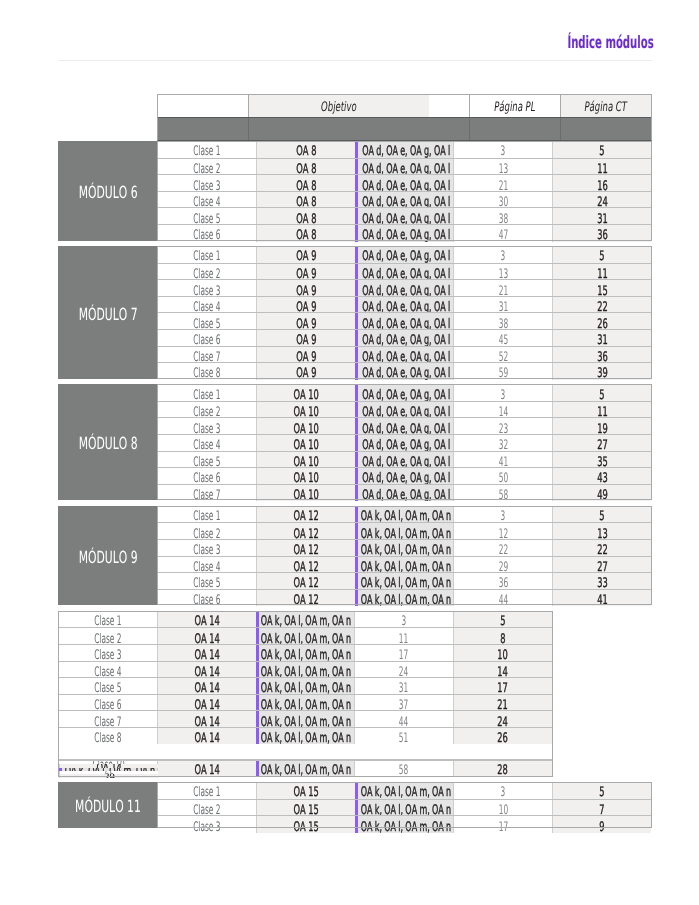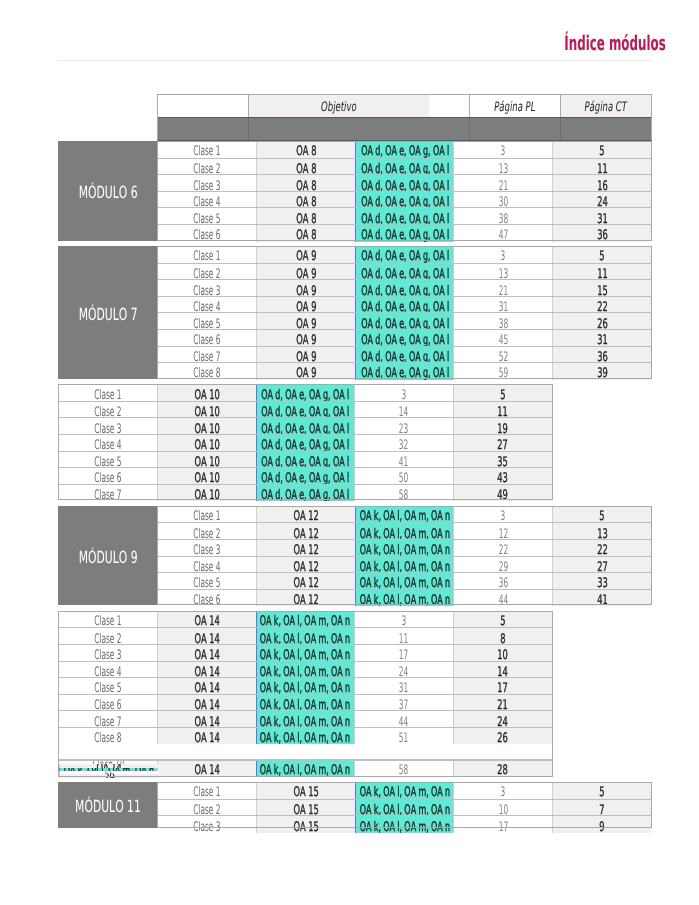--- a/index.html
+++ b/index.html
@@ -6,22 +6,22 @@
   html,body{margin:0;padding:0;}
   body{width:699px;height:905px;background:#fff;-webkit-font-smoothing:antialiased;text-rendering:geometricPrecision;font-kerning:none;
        font-family:"DejaVu Sans Condensed","DejaVu Sans",sans-serif;}
   .page{position:relative;width:699px;height:905px;overflow:hidden;}
 
   
   .sq{display:inline-block;transform:scaleX(0.625);transform-origin:center center;}
   .c-oa .sq,.c-obj .sq,.c-ct .sq{font-weight:normal;-webkit-text-stroke:0.38px #231f20;transform:scaleX(0.70);}
 
   
-  .doc-title{position:absolute;right:33px;top:33.7px;
-       font-size:20px;font-weight:bold;color:#be185d;line-height:19.4px;}
+  .doc-title{position:absolute;right:45px;top:33.7px;
+       font-size:17px;font-weight:bold;color:#6d28d9;line-height:19.4px;}
   .doc-title .sq{transform:scaleX(0.66);transform-origin:right center;-webkit-text-stroke:0.2px #808285;}
   .header-rule{position:absolute;left:58px;top:60.4px;width:593.5px;height:1.1px;
        background:#ececec;}
 
   
   .table-wrap{position:absolute;left:58px;top:94.0px;width:593.5px;}
   .thead{position:relative;margin-left:99.3px;width:495.0px;
          border:1px solid #a7a9ab;border-bottom-color:#58595b;box-sizing:border-box;}
   .thead-row1{display:flex;height:22.1px;}
   .thead-row2{display:flex;height:22.0px;background:#7c7e7e;border-top:1px solid #58595b;}
@@ -44,21 +44,21 @@
   .mod-rows::after{content:"";position:absolute;left:-1px;top:-1px;right:-1px;bottom:-1px;
        border:1px solid #a7a9ab;pointer-events:none;}
   .row{position:absolute;left:0;display:flex;box-sizing:border-box;width:493.0px;}
   .row.sep{border-top:1px solid #bcbec0;}
   .cell{display:flex;align-items:center;justify-content:center;box-sizing:border-box;
         font-size:13.2px;white-space:nowrap;overflow:hidden;line-height:1;}
   .cell .sq{position:relative;top:2.6px;}
   .c-clase{width:98.4px;background:#fff;color:#6a6c6e;}
   .c-oa{width:99.3px;background:#f1f0ee;color:#231f20;border-left:1px solid #cdcecf;}
   .c-obj .sq{transform:scaleX(0.675);word-spacing:-0.4px;}
-  .c-obj{width:98.4px;background:#5eead4;color:#231f20;border-left:1px solid #8b5cf6;text-align:center;}
+  .c-obj{width:98.4px;background:#e5e5e5;color:#231f20;border-left:3px solid #8b5cf6;text-align:center;}
   .c-pl{width:99.2px;background:#fff;color:#818386;border-left:1px solid #cdcecf;}
   .c-ct{width:99.7px;background:#f1f0ee;color:#231f20;border-left:1px solid #cdcecf;}
 </style>
 </head>
 <body>
 
 <div class="page">
   <div class="doc-title"><span class="sq">Índice módulos</span></div>
   <div class="header-rule"></div>
 
@@ -332,20 +332,23 @@
               <div class="cell c-pl">
                 <span class="sq">59</span>
               </div>
               <div class="cell c-ct">
                 <span class="sq">39</span>
               </div>
             </div>
           </div>
         </div>
         <div class="mod-block" style="top: 290.262px; height: 116.081px;">
+          <div class="mod-label">
+            <span class="sq">MÓDULO 8</span>
+          </div>
           <div class="mod-rows">
             <div class="row" style="top: -1px; height: 16.583px;">
               <div class="cell c-clase">
                 <span class="sq">Clase 1</span>
               </div>
               <div class="cell c-oa">
                 <span class="sq">OA 10</span>
               </div>
               <div class="cell c-obj">
                 <span class="sq">OA d, OA e, OA g, OA l</span>

